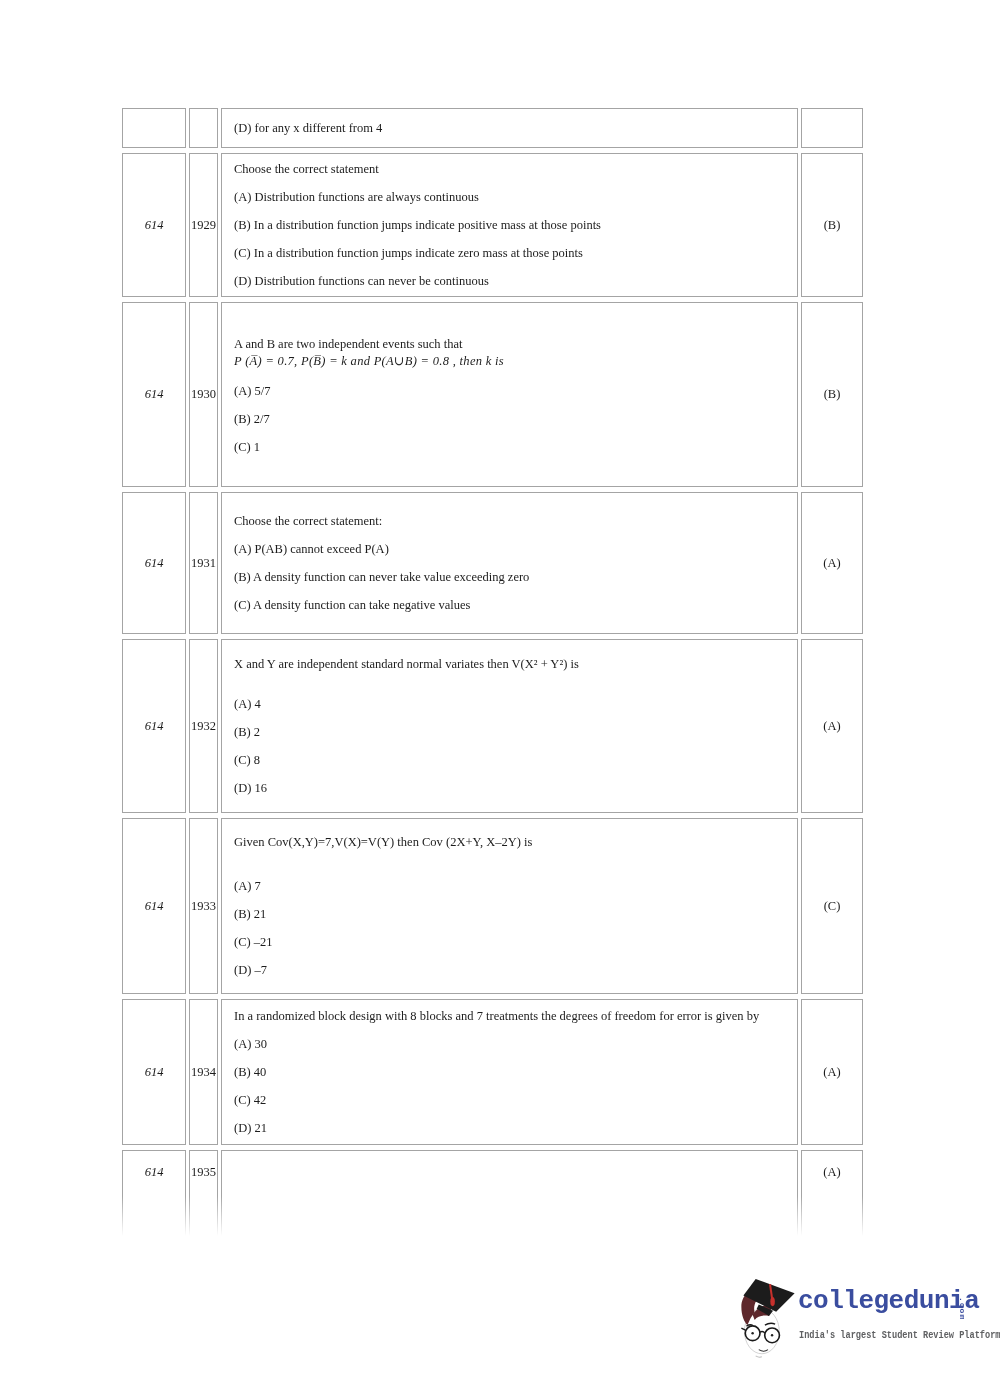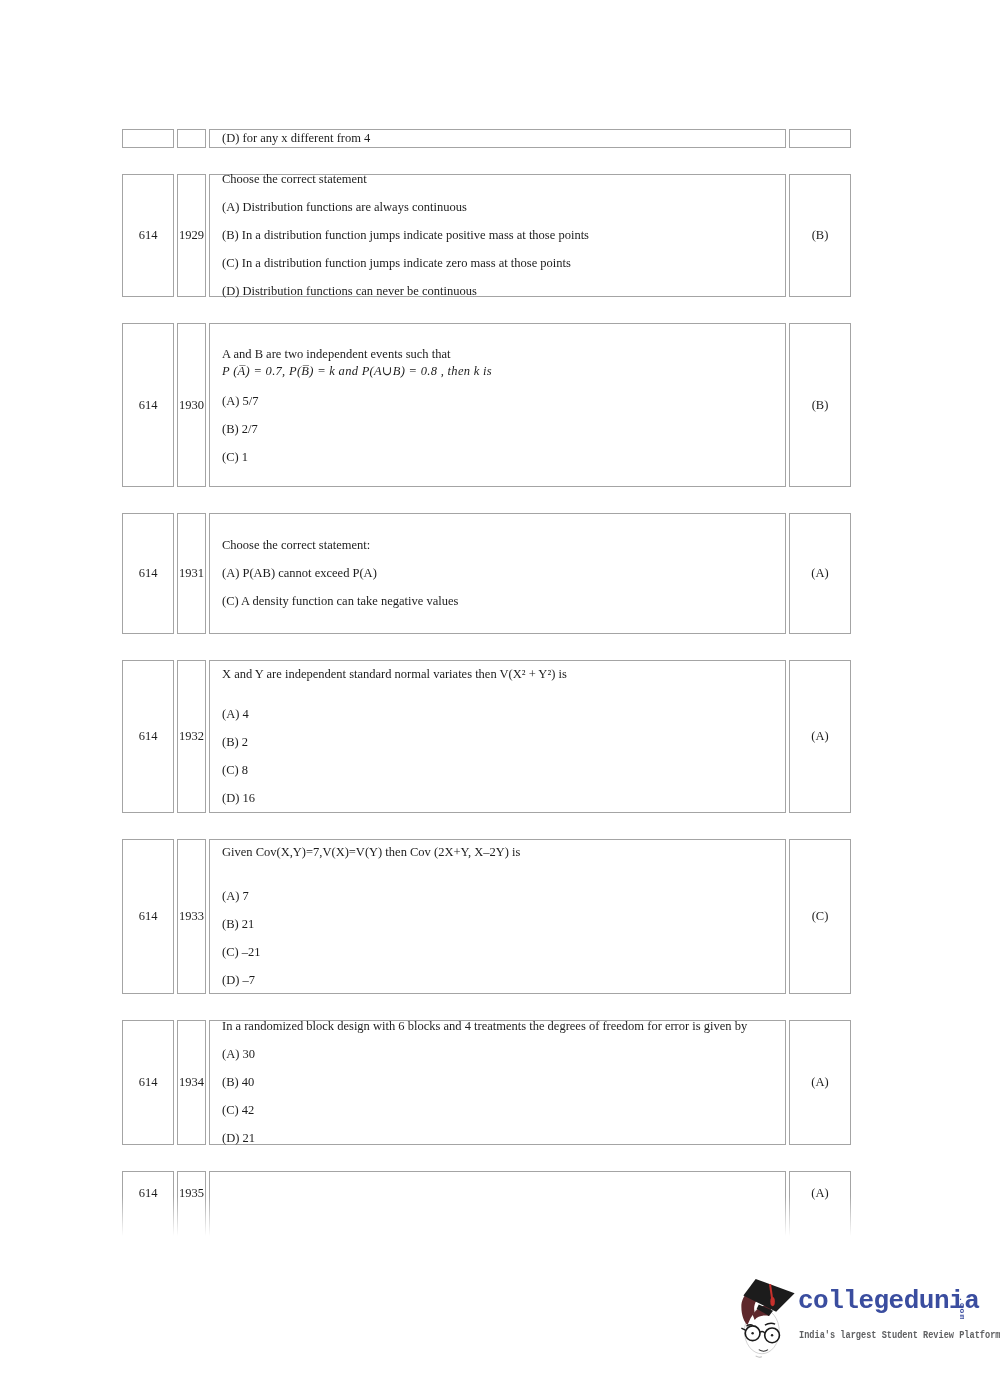--- a/index.html
+++ b/index.html
@@ -4,23 +4,23 @@
 <style>
   html,body{margin:0;padding:0;background:#ffffff;}
   .page{position:relative;width:1000px;height:1389px;background:#ffffff;overflow:hidden;
         font-family:"Liberation Serif","DejaVu Serif",serif;}
 
   
   .qtable{position:absolute;left:122px;top:108px;width:762px;}
   .row{display:flex;margin-bottom:5px;}
   .cell{border:1px solid #a4a4a4;background:#fff;box-sizing:border-box;
         display:flex;align-items:center;justify-content:center;
-        font-size:12.5px;color:#1c1c1c;margin-top:21px;}
+        font-size:12.5px;color:#1c1c1c;}
   .cell + .cell{margin-left:3px;}
-  .col-code{width:52px;}
+  .col-code{width:64px;font-style:italic;}
   .col-qno{width:29px;}
   .col-q{width:577px;justify-content:flex-start;}
   .col-ans{width:62px;}
   .row.cut .cell{border-bottom:none;align-items:flex-start;padding-top:14px;}
   .row.cut .col-q{padding-top:0;}
   .qcontent{display:flex;flex-direction:column;justify-content:center;gap:15px;
             width:100%;height:100%;box-sizing:border-box;padding:0 12px;}
   .qcontent p{margin:0;line-height:13px;}
   .intro.multi p{line-height:17px;}
   .intro.multi p:nth-child(2){font-style:italic;letter-spacing:0.3px;}
@@ -92,20 +92,21 @@
       </div>
       <div class="row" style="height: 142px;">
         <div class="cell col-code">614</div>
         <div class="cell col-qno">1931</div>
         <div class="cell col-q">
           <div class="qcontent">
             <div class="intro">
               <p>Choose the correct statement:</p>
             </div>
             <p class="opt">(A) P(AB) cannot exceed P(A)</p>
+            <p class="opt">(B) A density function can never take value exceeding zero</p>
             <p class="opt">(C) A density function can take negative values</p>
           </div>
         </div>
         <div class="cell col-ans">(A)</div>
       </div>
       <div class="row" style="height: 174px;">
         <div class="cell col-code">614</div>
         <div class="cell col-qno">1932</div>
         <div class="cell col-q">
           <div class="qcontent">
@@ -135,21 +136,21 @@
           </div>
         </div>
         <div class="cell col-ans">(C)</div>
       </div>
       <div class="row" style="height: 146px;">
         <div class="cell col-code">614</div>
         <div class="cell col-qno">1934</div>
         <div class="cell col-q">
           <div class="qcontent">
             <div class="intro">
-              <p>In a randomized block design with 6 blocks and 4 treatments the degrees of freedom for error is given by</p>
+              <p>In a randomized block design with 8 blocks and 7 treatments the degrees of freedom for error is given by</p>
             </div>
             <p class="opt">(A) 30</p>
             <p class="opt">(B) 40</p>
             <p class="opt">(C) 42</p>
             <p class="opt">(D) 21</p>
           </div>
         </div>
         <div class="cell col-ans">(A)</div>
       </div>
       <div class="row cut" style="height: 92px;">

